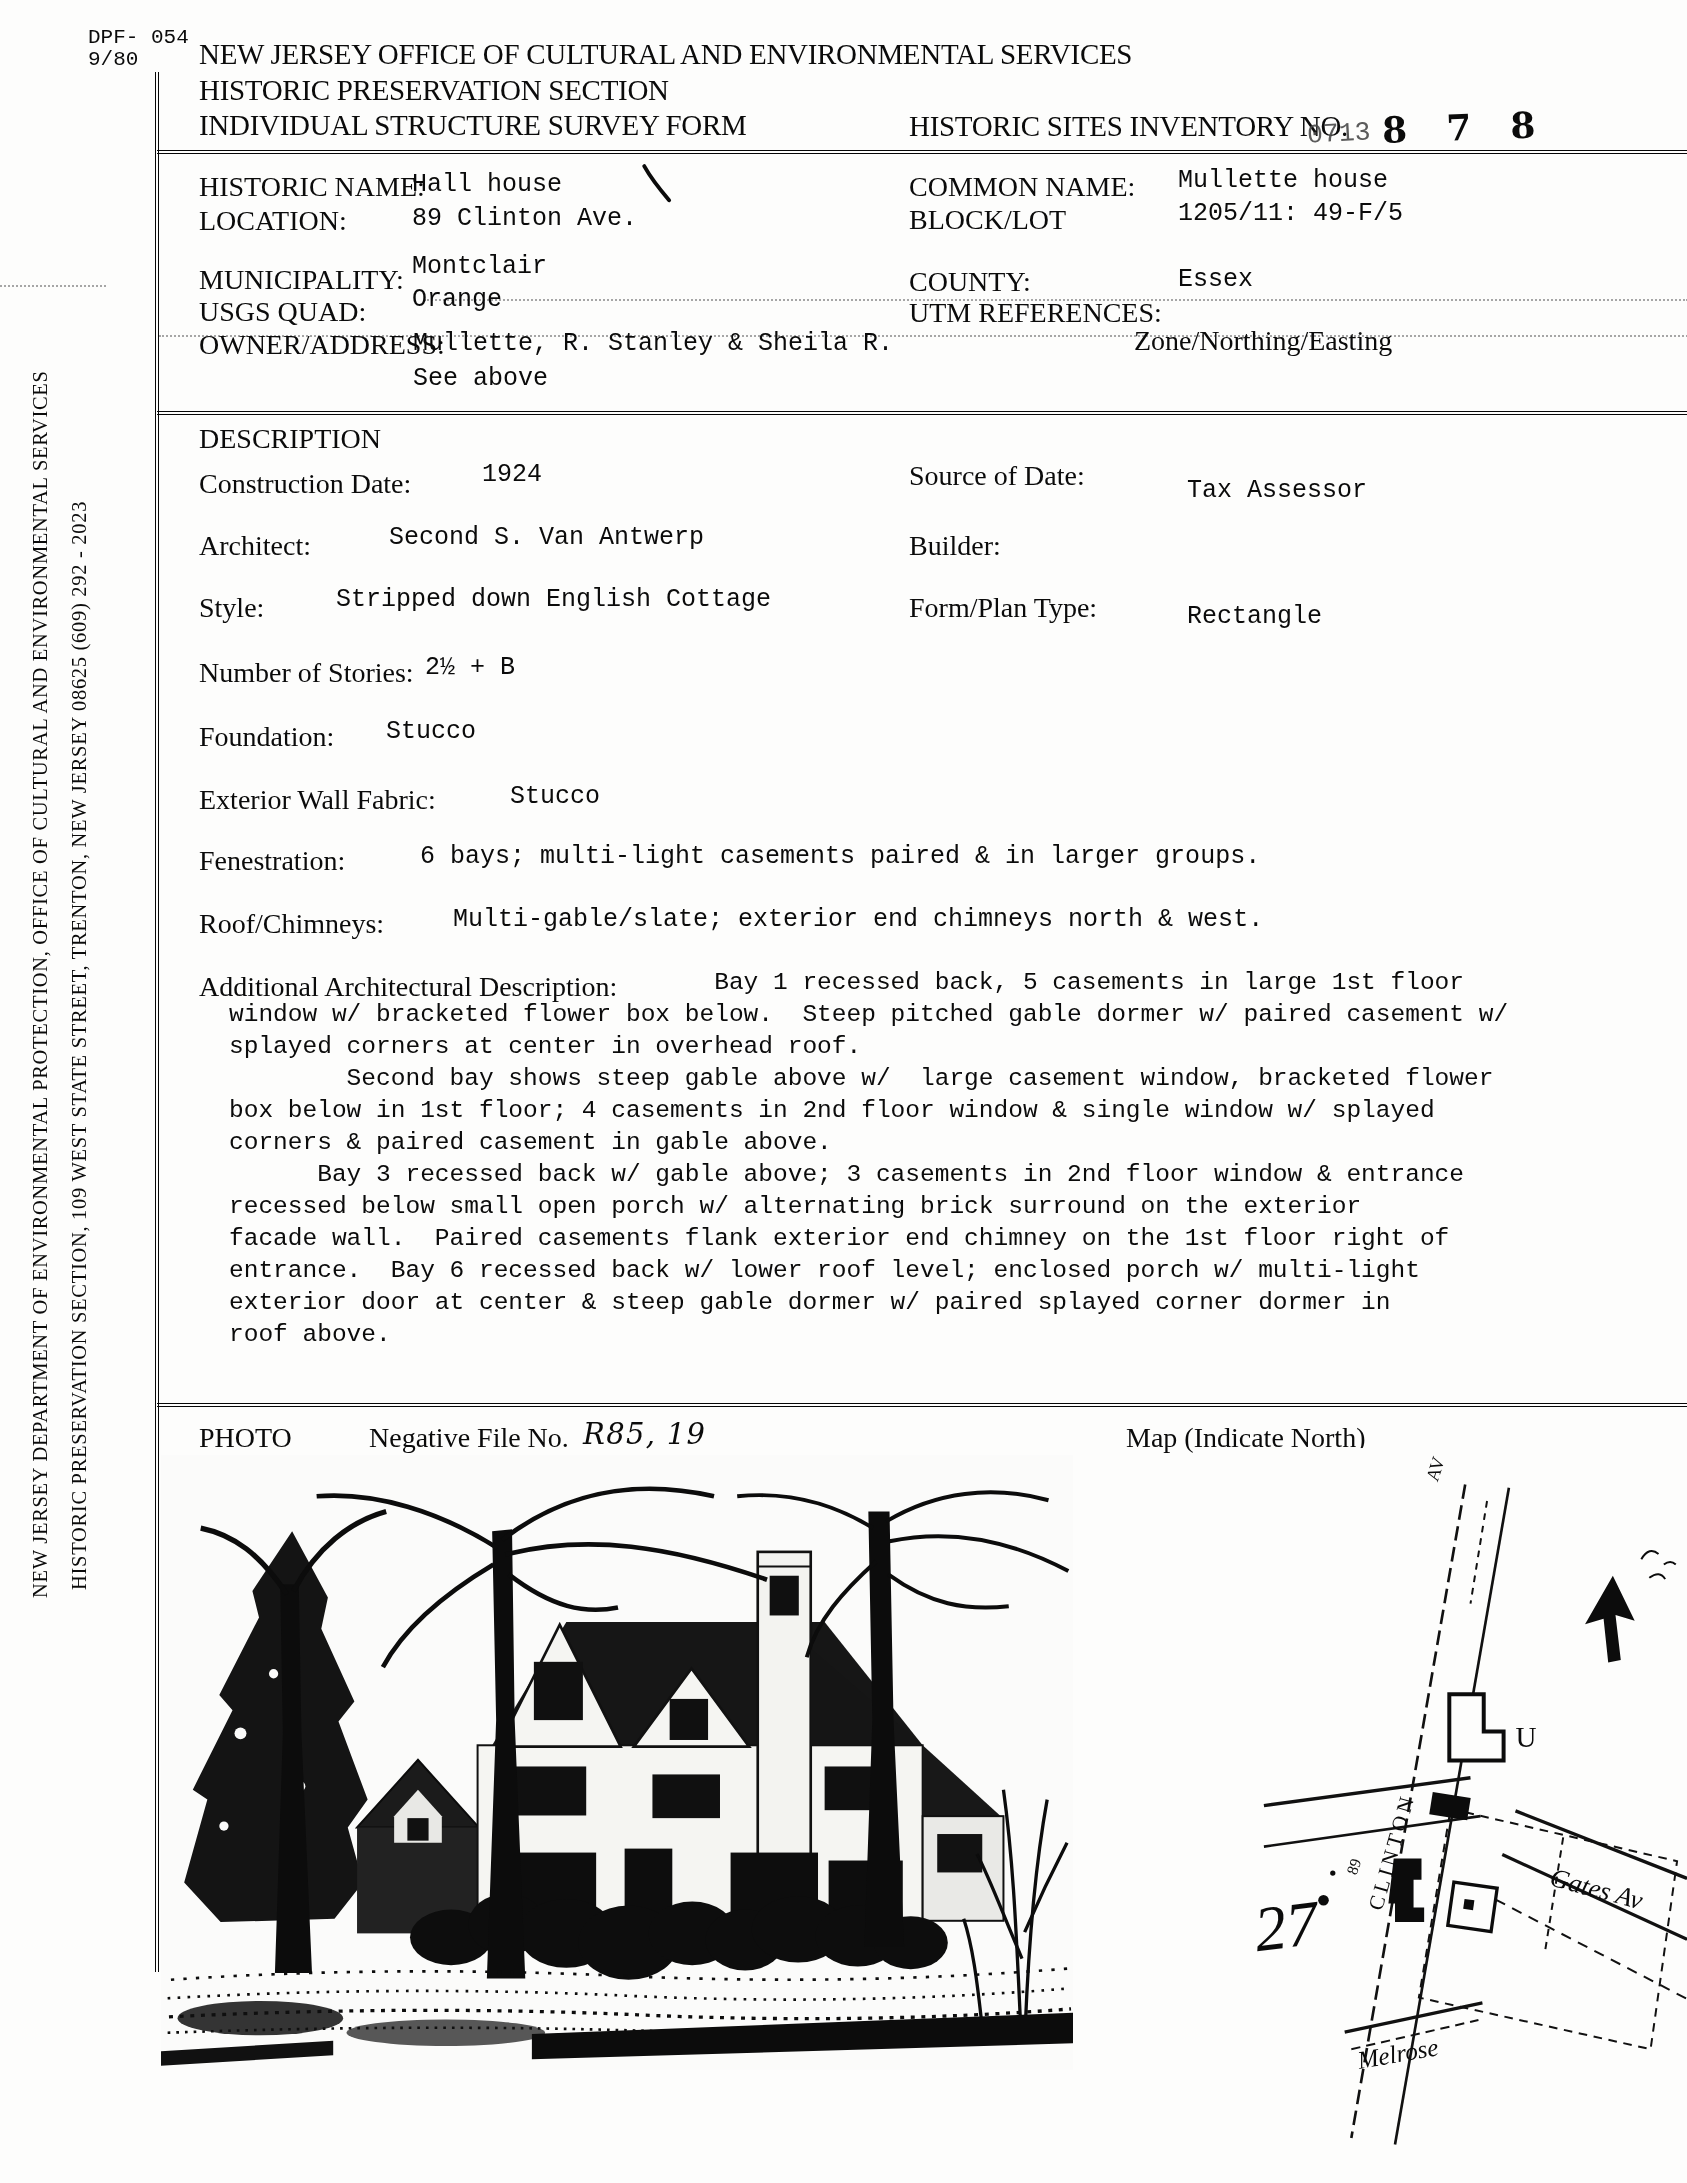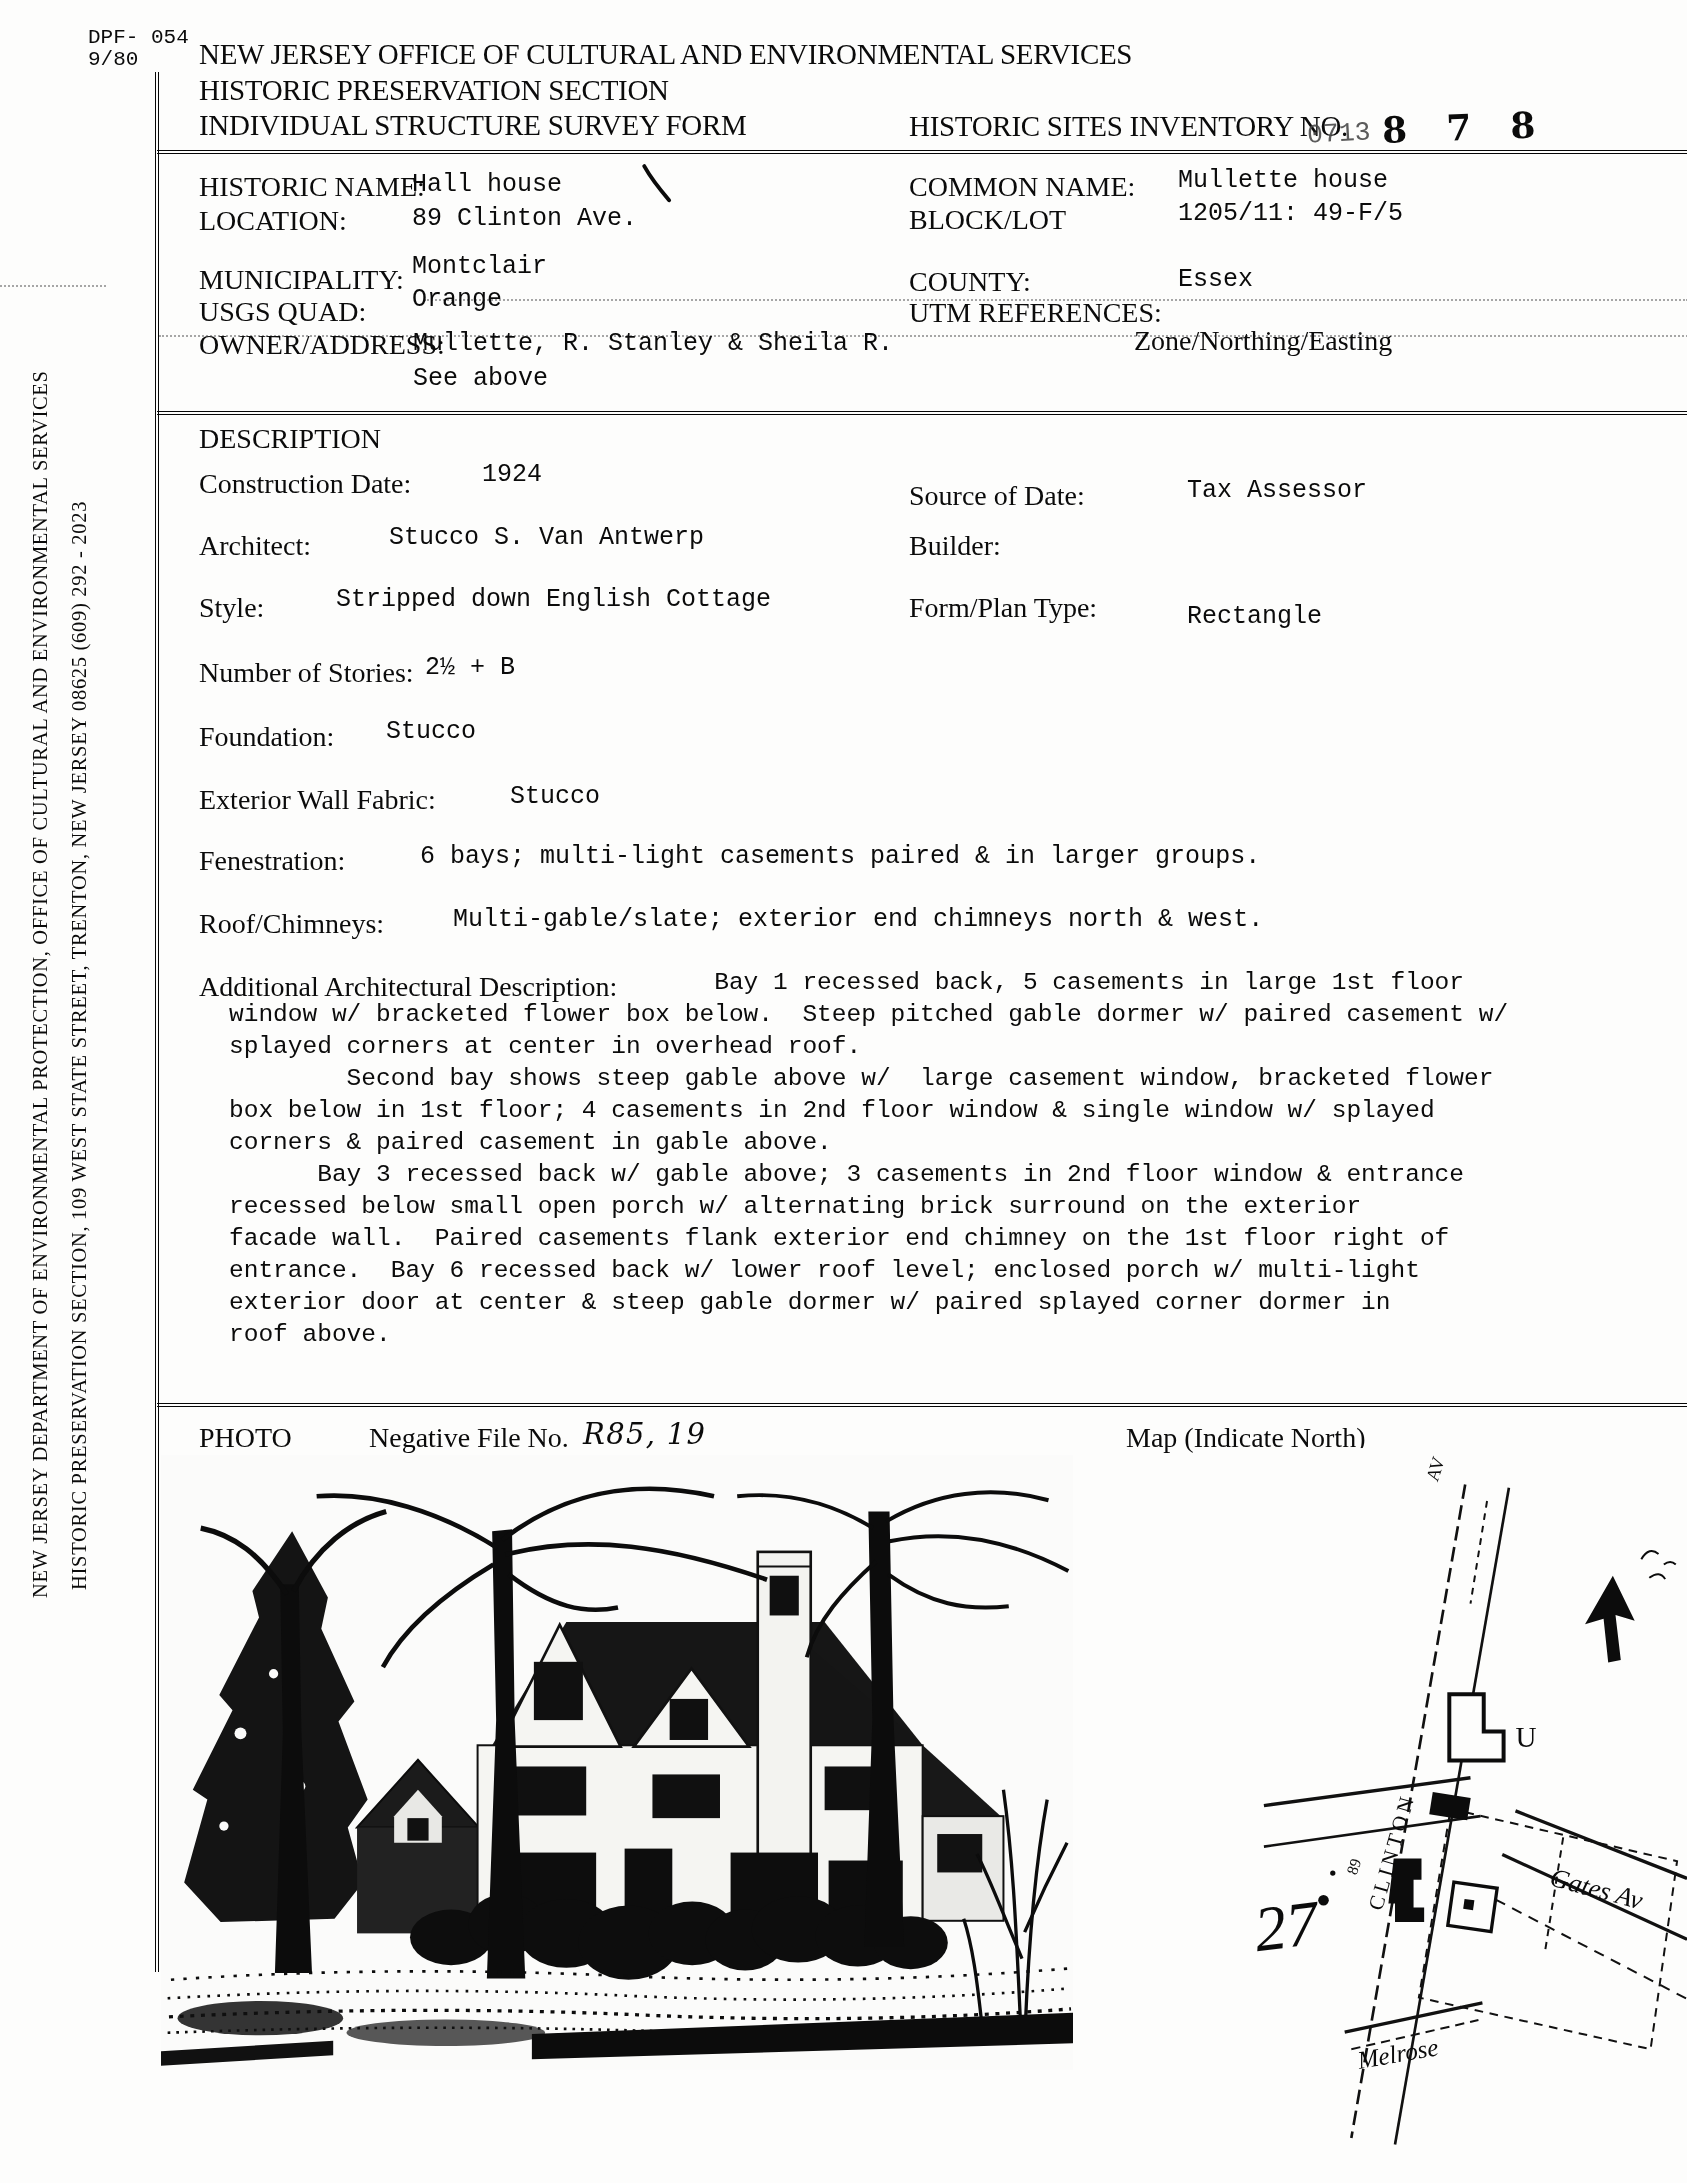--- a/index.html
+++ b/index.html
@@ -78,25 +78,25 @@
 
   <div class="abs label" style="left:199px;top:329px;">OWNER/ADDRESS:</div>
   <div class="abs typed" style="left:413px;top:329px;">Mullette, R. Stanley &amp; Sheila R.</div>
   <div class="abs typed" style="left:413px;top:364px;">See above</div>
   <div class="abs label" style="left:1134px;top:325px;">Zone/Northing/Easting</div>
 
   <div class="abs label" style="left:199px;top:423px;">DESCRIPTION</div>
 
   <div class="abs label" style="left:199px;top:468px;">Construction Date:</div>
   <div class="abs typed" style="left:482px;top:460px;">1924</div>
-  <div class="abs label" style="left:909px;top:480px;">Source of Date:</div>
+  <div class="abs label" style="left:909px;top:460px;">Source of Date:</div>
   <div class="abs typed" style="left:1187px;top:476px;">Tax Assessor</div>
 
   <div class="abs label" style="left:199px;top:530px;">Architect:</div>
-  <div class="abs typed" style="left:389px;top:523px;">Stucco S. Van Antwerp</div>
+  <div class="abs typed" style="left:389px;top:523px;">Second S. Van Antwerp</div>
   <div class="abs label" style="left:909px;top:530px;">Builder:</div>
 
   <div class="abs label" style="left:199px;top:592px;">Style:</div>
   <div class="abs typed" style="left:336px;top:585px;">Stripped down English Cottage</div>
   <div class="abs label" style="left:909px;top:592px;">Form/Plan Type:</div>
   <div class="abs typed" style="left:1187px;top:602px;">Rectangle</div>
 
   <div class="abs label" style="left:199px;top:657px;">Number of Stories:</div>
   <div class="abs typed" style="left:425px;top:653px;">2½ + B</div>
 

